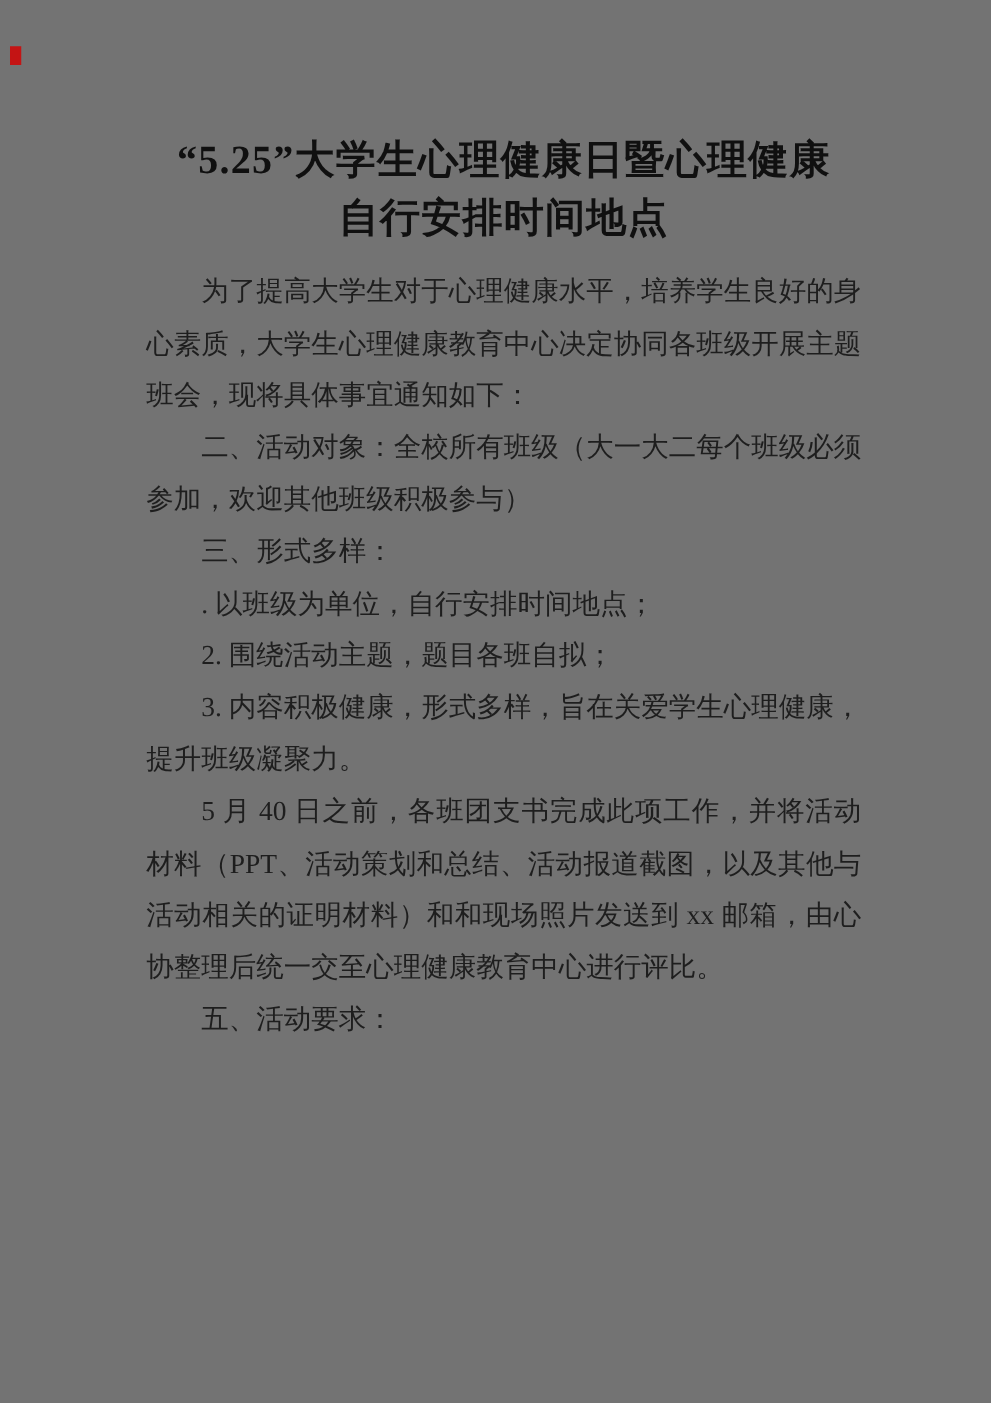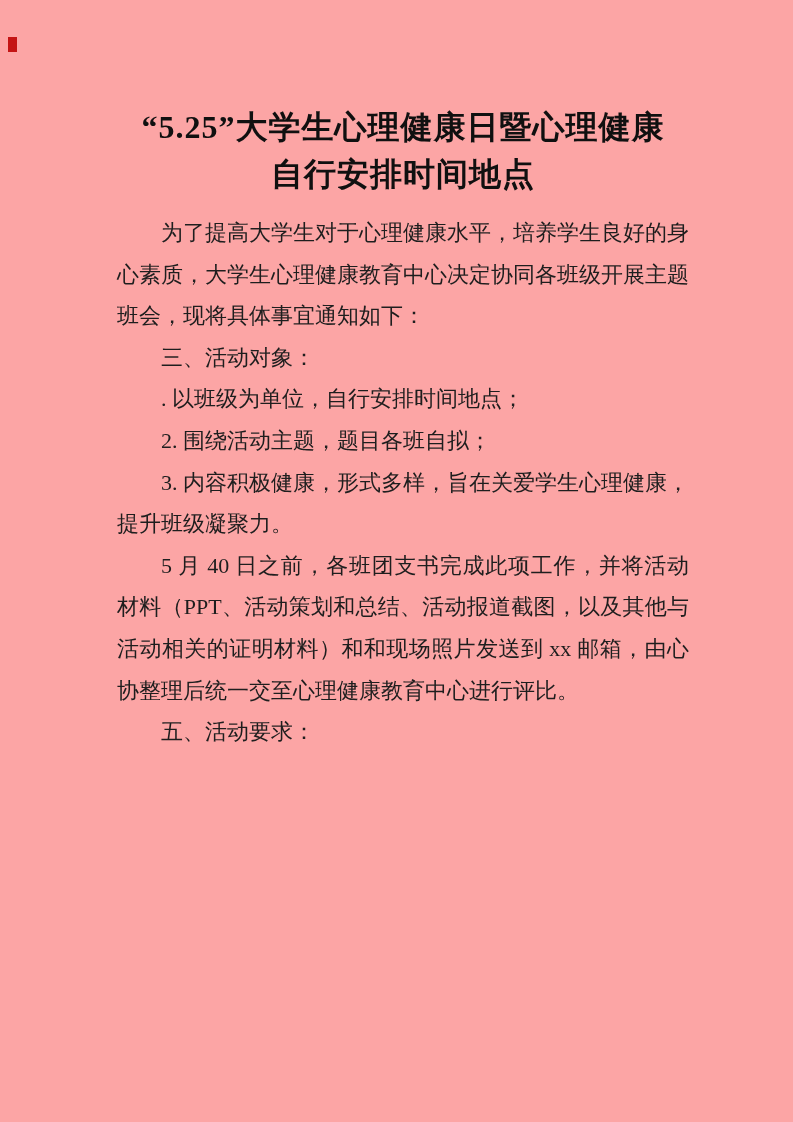--- a/index.html
+++ b/index.html
@@ -4,21 +4,21 @@
 <style>
   html, body {
     margin: 0;
     padding: 0;
     background: #ffffff;
   }
   .page {
     position: relative;
     width: 793px;
     height: 1122px;
-    background: #fca5a5;
+    background: #737373;
     overflow: hidden;
     font-family: "Liberation Serif", "DejaVu Serif", serif;
     color: #1e1e1e;
   }
   .red-marker {
     position: absolute;
     left: 8px;
     top: 37px;
     width: 9px;
     height: 15px;
@@ -63,22 +63,23 @@
   <div class="content">
 
     <h1 class="doc-title">
       <span class="title-line">“5.25”大学生心理健康日暨心理健康</span>
       <span class="title-line">自行安排时间地点</span>
     </h1>
 
     <p class="doc-paragraph">为了提高大学生对于心理健康水平，培养学生良好的身心素质，大学生心理健康教育中心决定协同各班级开展主题班会，现将具体事宜通知如下：</p>
 
 
+    <p class="doc-paragraph">二、活动对象：全校所有班级（大一大二每个班级必须参加，欢迎其他班级积极参与）</p>
 
-    <p class="doc-paragraph">三、活动对象：</p>
+    <p class="doc-paragraph">三、形式多样：</p>
 
     <p class="doc-paragraph">. 以班级为单位，自行安排时间地点；</p>
 
     <p class="doc-paragraph">2. 围绕活动主题，题目各班自拟；</p>
 
     <p class="doc-paragraph">3. 内容积极健康，形式多样，旨在关爱学生心理健康，提升班级凝聚力。</p>
 
 
     <p class="doc-paragraph">5 月 40 日之前，各班团支书完成此项工作，并将活动材料（PPT、活动策划和总结、活动报道截图，以及其他与活动相关的证明材料）和和现场照片发送到 xx 邮箱，由心协整理后统一交至心理健康教育中心进行评比。</p>
 

